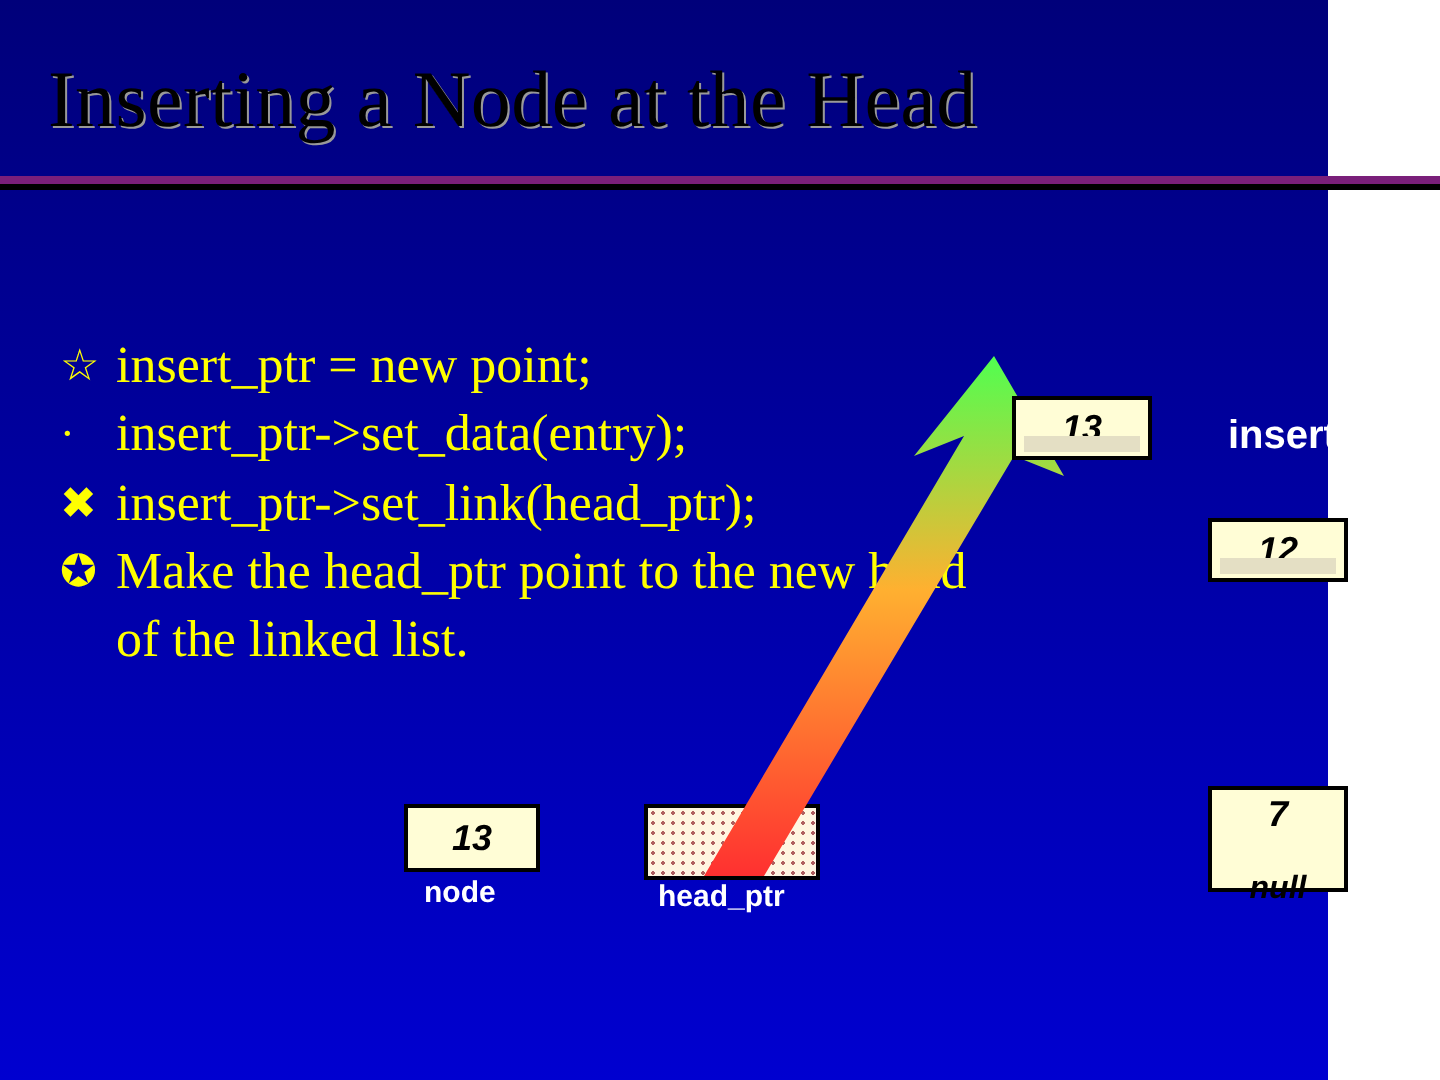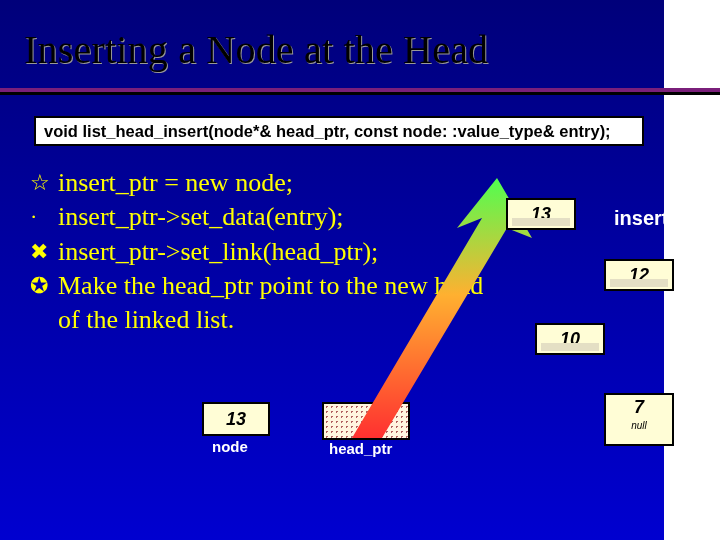--- a/index.html
+++ b/index.html
@@ -164,52 +164,49 @@
     height: 8px;
     background: #e4dfc4;
   }
   .node.null-node {
     height: 53px;
     flex-direction: column;
     padding-top: 2px;
     justify-content: flex-start;
   }
   .node.null-node .null-label {
-    font-size: 10px;
-    font-weight: normal;
+    font-size: 16px;
+    font-weight: bold;
     font-style: italic;
-    margin-top: 2px;
+    margin-top: 18px;
   }
   .insertptr-label {
     position: absolute;
     left: 614px;
     top: 207px;
     color: #fff;
     font-family: Arial, Helvetica, sans-serif;
     font-size: 20px;
     font-weight: bold;
   }
 </style>
 </head>
 <body>
 
 <div class="slide">
 
   <div class="title">Inserting a Node at the Head</div>
   <div class="rule-purple"></div>
   <div class="rule-black"></div>
 
-  <div class="sig-box">
-    <span>void list_head_insert(node*&amp; head_ptr, const node: :value_type&amp; entry);</span>
-  </div>
 
   <div class="bullets">
     <div class="row">
       <span class="bicon">☆</span>
-      <span class="btxt">insert_ptr = new node;</span>
+      <span class="btxt">insert_ptr = new point;</span>
     </div>
     <div class="row">
       <span class="bicon">·</span>
       <span class="btxt">insert_ptr-&gt;set_data(entry);</span>
     </div>
     <div class="row">
       <span class="bicon">✖</span>
       <span class="btxt">insert_ptr-&gt;set_link(head_ptr);</span>
     </div>
     <div class="row">
@@ -241,23 +238,19 @@
     <span class="val">13</span>
     <div class="link"></div>
   </div>
   <div class="insertptr-label">insert_ptr</div>
 
   <div class="node" style="left:604px; top:259px;">
     <span class="val">12</span>
     <div class="link"></div>
   </div>
 
-  <div class="node" style="left:535px; top:323px;">
-    <span class="val">10</span>
-    <div class="link"></div>
-  </div>
 
   <div class="node null-node" style="left:604px; top:393px;">
     <span class="val">7</span>
     <span class="null-label">null</span>
   </div>
 
 </div>
 
 </body></html>

